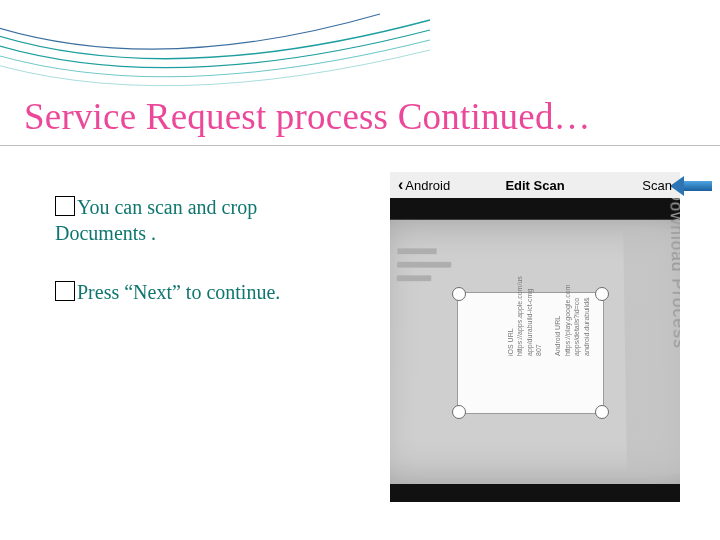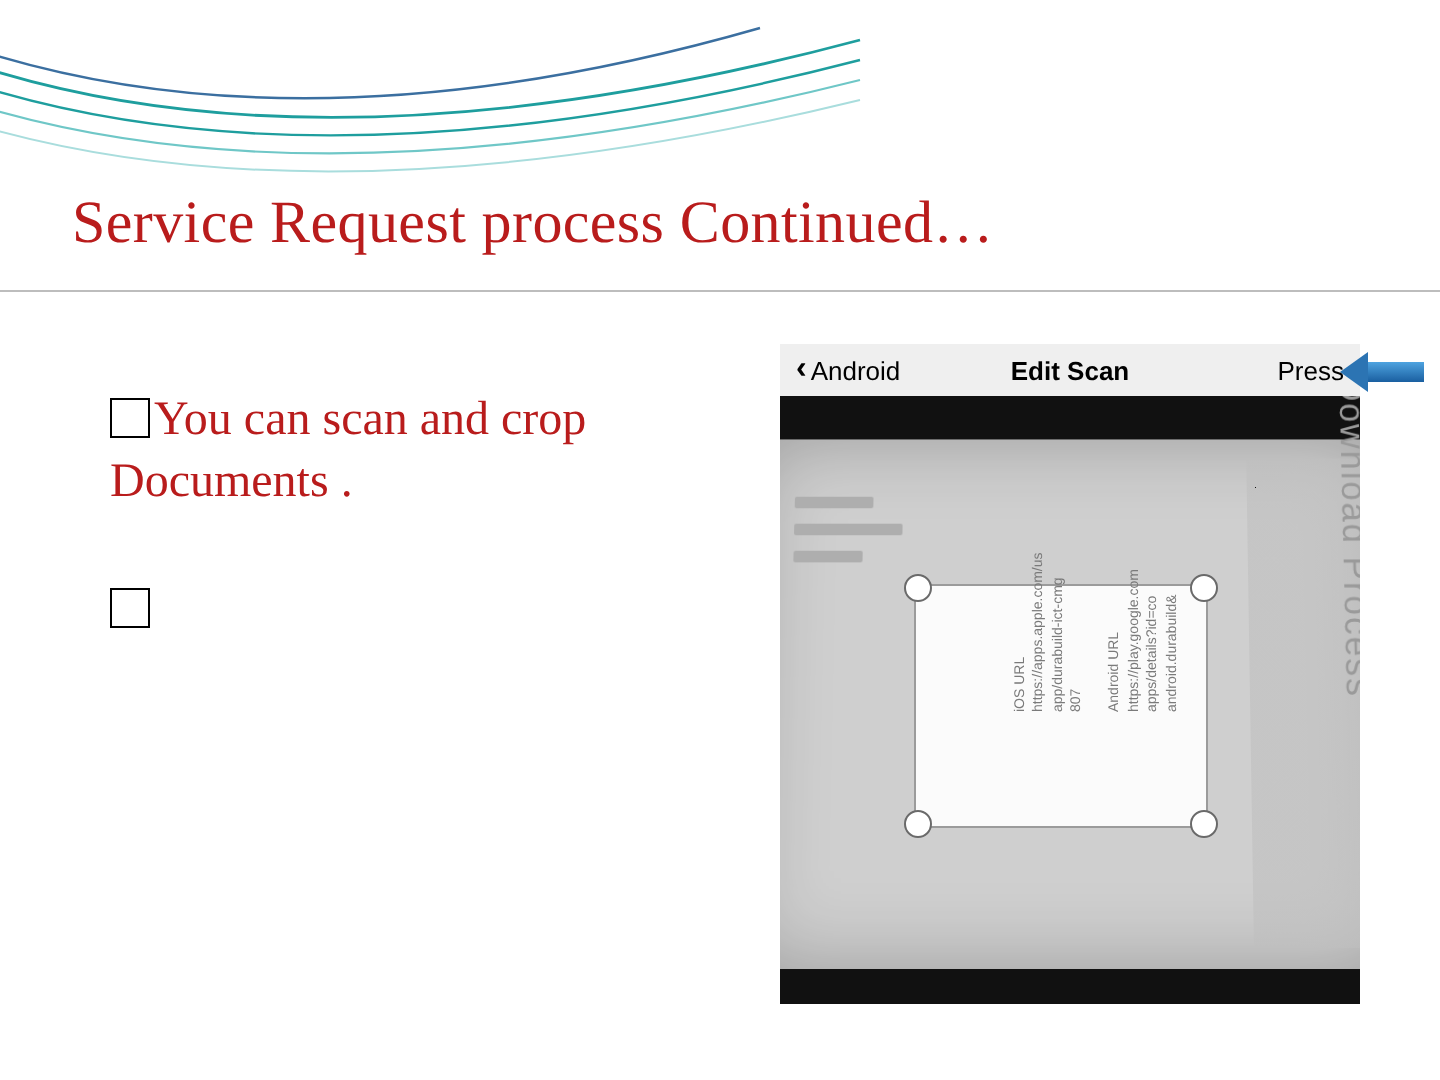--- a/index.html
+++ b/index.html
@@ -1,24 +1,24 @@
 <!DOCTYPE html>
 <html><head>
 <meta charset="utf-8">
 <style>
   html,body{margin:0;padding:0;width:720px;height:540px;font-family:"Times New Roman",serif;background:#fff;overflow:hidden}
   .slide{position:relative;width:720px;height:540px;box-sizing:border-box}
 
   
   .swoosh{position:absolute;top:0;left:0;width:720px;height:120px;pointer-events:none}
 
-  .title{position:absolute;left:36px;top:95px;font-size:30px;color:#b91c1c;letter-spacing:.2px}
+  .title{position:absolute;left:24px;top:95px;font-size:37px;color:#ec4899;letter-spacing:.2px}
   .title-underline{position:absolute;left:0;top:145px;width:720px;height:1px;background:#bdbdbd}
 
-  .bullets{position:absolute;left:55px;top:195px;width:280px;font-size:24px;color:#b91c1c;line-height:1.28}
+  .bullets{position:absolute;left:55px;top:195px;width:280px;font-size:20px;color:#0f766e;line-height:1.28}
   .bullet{margin:0 0 34px 0}
   .bullet .glyph{display:inline-block;width:18px;height:18px;border:1px solid #000;margin-right:2px;vertical-align:-2px;position:relative}
   .bullet .glyph::before{content:"";position:absolute;left:2px;top:2px;right:2px;bottom:2px;background:linear-gradient(135deg,transparent 45%,#000 45%,#000 55%,transparent 55%),linear-gradient(45deg,transparent 45%,#000 45%,#000 55%,transparent 55%);opacity:.0}
 
   
   .phone{position:absolute;right:40px;top:172px;width:290px;height:330px;background:#000;}
   .phone .bar{position:absolute;top:0;left:0;right:0;height:26px;background:#efefef;display:flex;align-items:center;justify-content:space-between;font-family:-apple-system,Helvetica,Arial,sans-serif;font-size:13px;padding:0 8px;box-sizing:border-box;color:#000}
   .phone .bar .back-chevron{font-size:16px;font-weight:bold;margin-right:2px}
   .phone .bar .center{position:absolute;left:0;right:0;text-align:center;font-weight:600}
   .phone .bar .left{position:relative;display:flex;align-items:center;z-index:2}
@@ -61,32 +61,32 @@
   </svg>
 
   <div class="title">Service Request process Continued…</div>
   <div class="title-underline"></div>
 
   <div class="bullets">
     <div class="bullet">
       <span class="glyph"></span><span>You can scan and crop Documents .</span>
     </div>
     <div class="bullet">
-      <span class="glyph"></span>
+      <span class="glyph"></span><span>Press “Next” to continue.</span>
     </div>
   </div>
 
   <div class="phone">
     <div class="bar">
       <div class="left">
         <span class="back-chevron">‹</span>
         <span>Android</span>
       </div>
       <div class="center">Edit Scan</div>
-      <div class="right">Press</div>
+      <div class="right">Scan</div>
     </div>
     <div class="scan-area">
       <div class="doc-paper">
         <div class="doc-lines">
             <span></span>
             <span></span>
             <span></span>
           </div>
       </div>
       <div class="crop-box">

